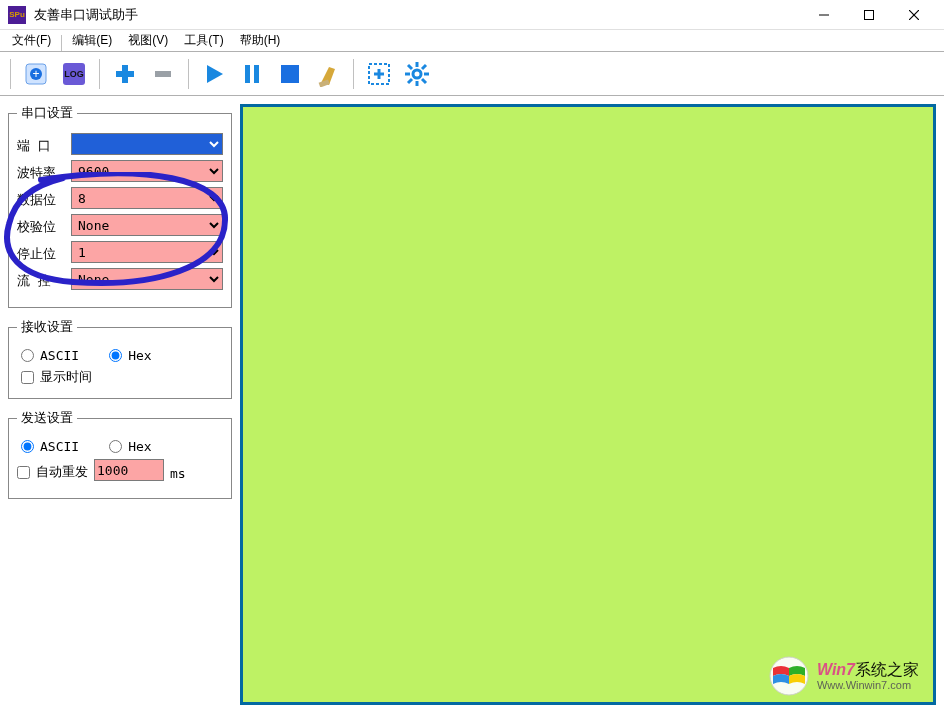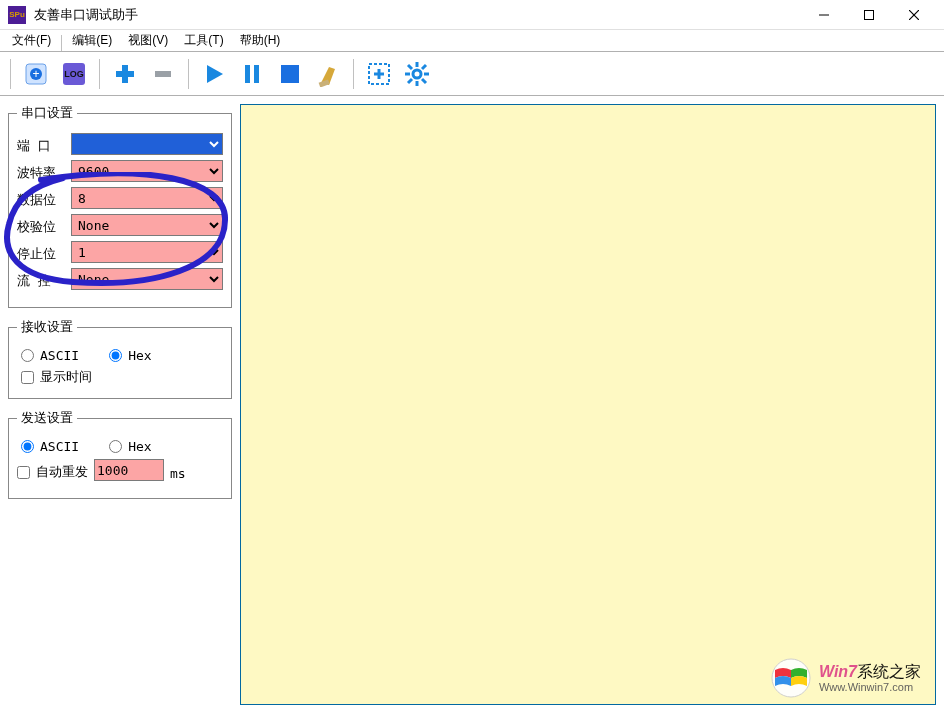--- a/index.html
+++ b/index.html
@@ -72,22 +72,22 @@
   .sidebar {
     width: 240px;
     padding: 8px;
     display: flex;
     flex-direction: column;
     gap: 10px;
   }
   .main-area {
     flex: 1;
     margin: 8px 8px 8px 0;
-    border: 1px solid #0369a1;
-    background: #fef9c3;
+    border: 3px solid #0369a1;
+    background: #bef264;
     position: relative;
   }
 
   fieldset.group {
     border: 1px solid #888;
     padding: 6px 8px 12px 8px;
     margin: 0;
     position: relative;
   }
   fieldset.group legend {

